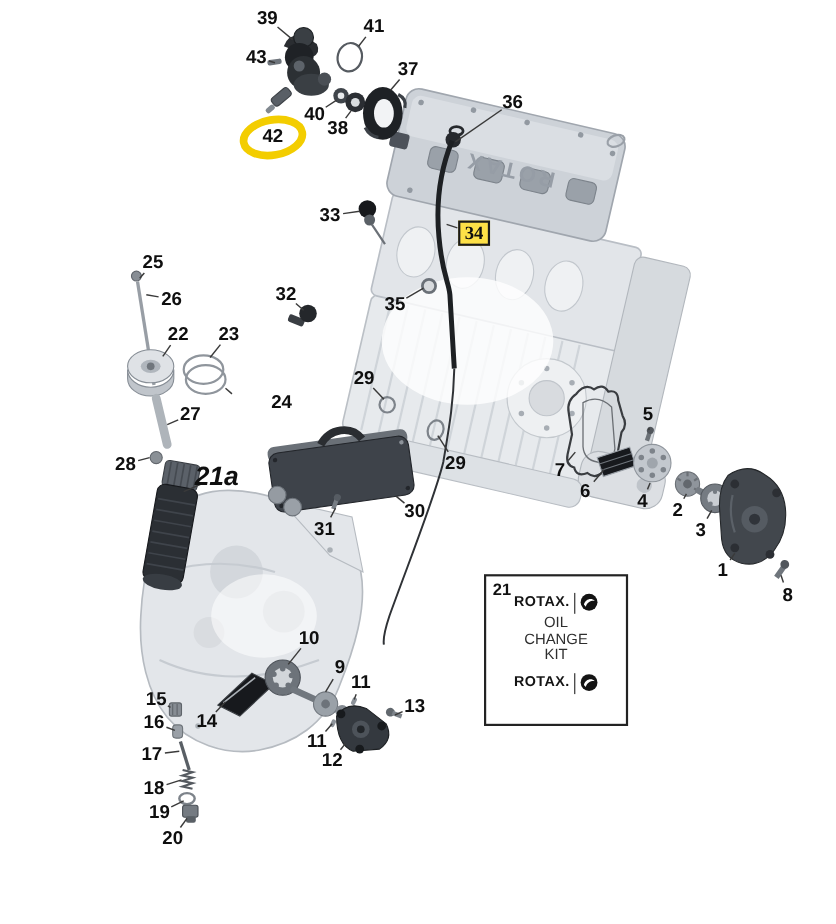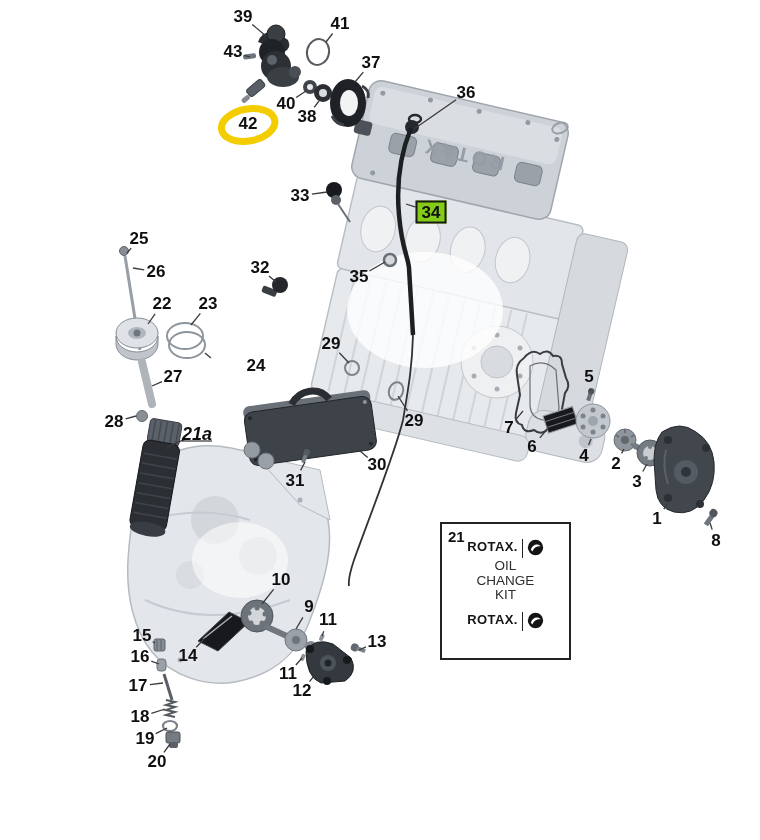--- a/index.html
+++ b/index.html
@@ -2,22 +2,22 @@
 <html style="--hl: #F3CD00; --leader: #3a3a3a;"><head>
 <meta charset="utf-8">
 <style>
   html,body{margin:0;padding:0;background:#ffffff;}
   .stage{position:relative;width:760px;height:840px;background:#fff;overflow:hidden;
          font-family:"Liberation Sans",sans-serif;}
   #art{position:absolute;left:0;top:0;}
   #callout-layer{position:absolute;left:0;top:0;width:760px;height:840px;pointer-events:none;}
   .callout{position:absolute;transform:translate(-50%,-50%);
            font:700 17px "Liberation Sans",sans-serif;color:#0f0f0f;white-space:nowrap;}
-  .callout.boxed{background:#84cc16;border:2px solid #1a1a1a;padding:0 4px;line-height:19px;}
-  .callout.emph{font-style:italic;font-size:18px;text-decoration:underline;}
+  .callout.boxed{background:#fde047;border:2px solid #1a1a1a;padding:0 4px;line-height:19px;font-family:Liberation Serif, serif;}
+  .callout.emph{font-style:italic;font-size:24px;}
   .leader{stroke:var(--leader,#3a3a3a);stroke-width:1.3;}
   .highlight-ellipse{fill:none;stroke:var(--hl,#F3CD00);stroke-width:7;}
   
   .kit-box{position:absolute;left:440px;top:522px;width:131px;height:138px;
            border:2px solid #232323;background:#fff;box-sizing:border-box;
            display:flex;flex-direction:column;align-items:center;}
   .kit-number{position:absolute;left:6px;top:4px;font:700 15px "Liberation Sans",sans-serif;color:#111;}
   .brand-row{display:flex;align-items:flex-start;margin-top:15px;height:20px;}
   .brand-row.bottom{margin-top:9px;}
   .rotax{font:800 13px "Liberation Sans",sans-serif;letter-spacing:.4px;color:#141414;}

